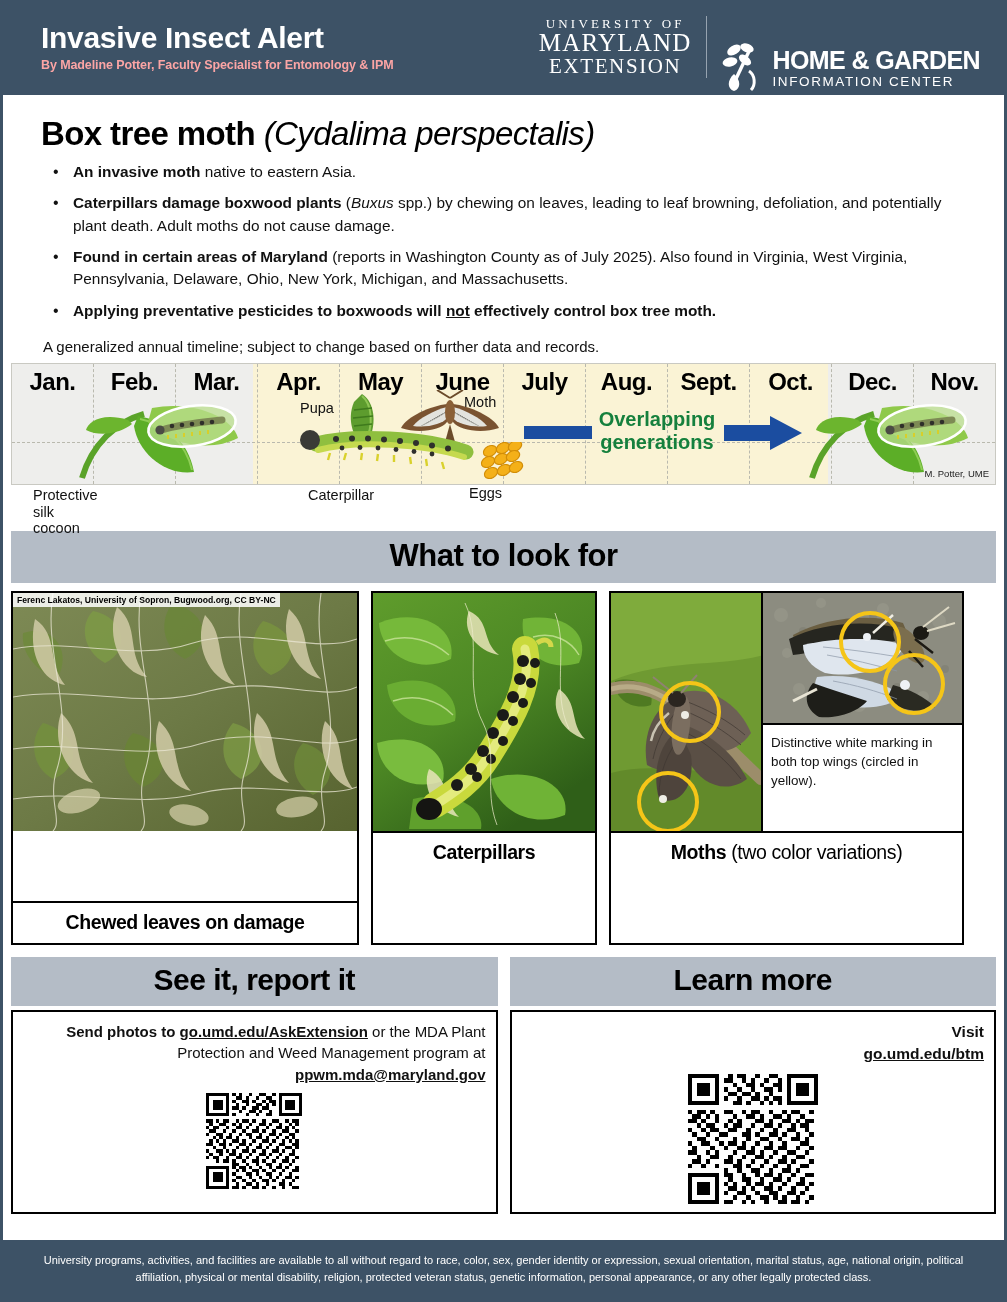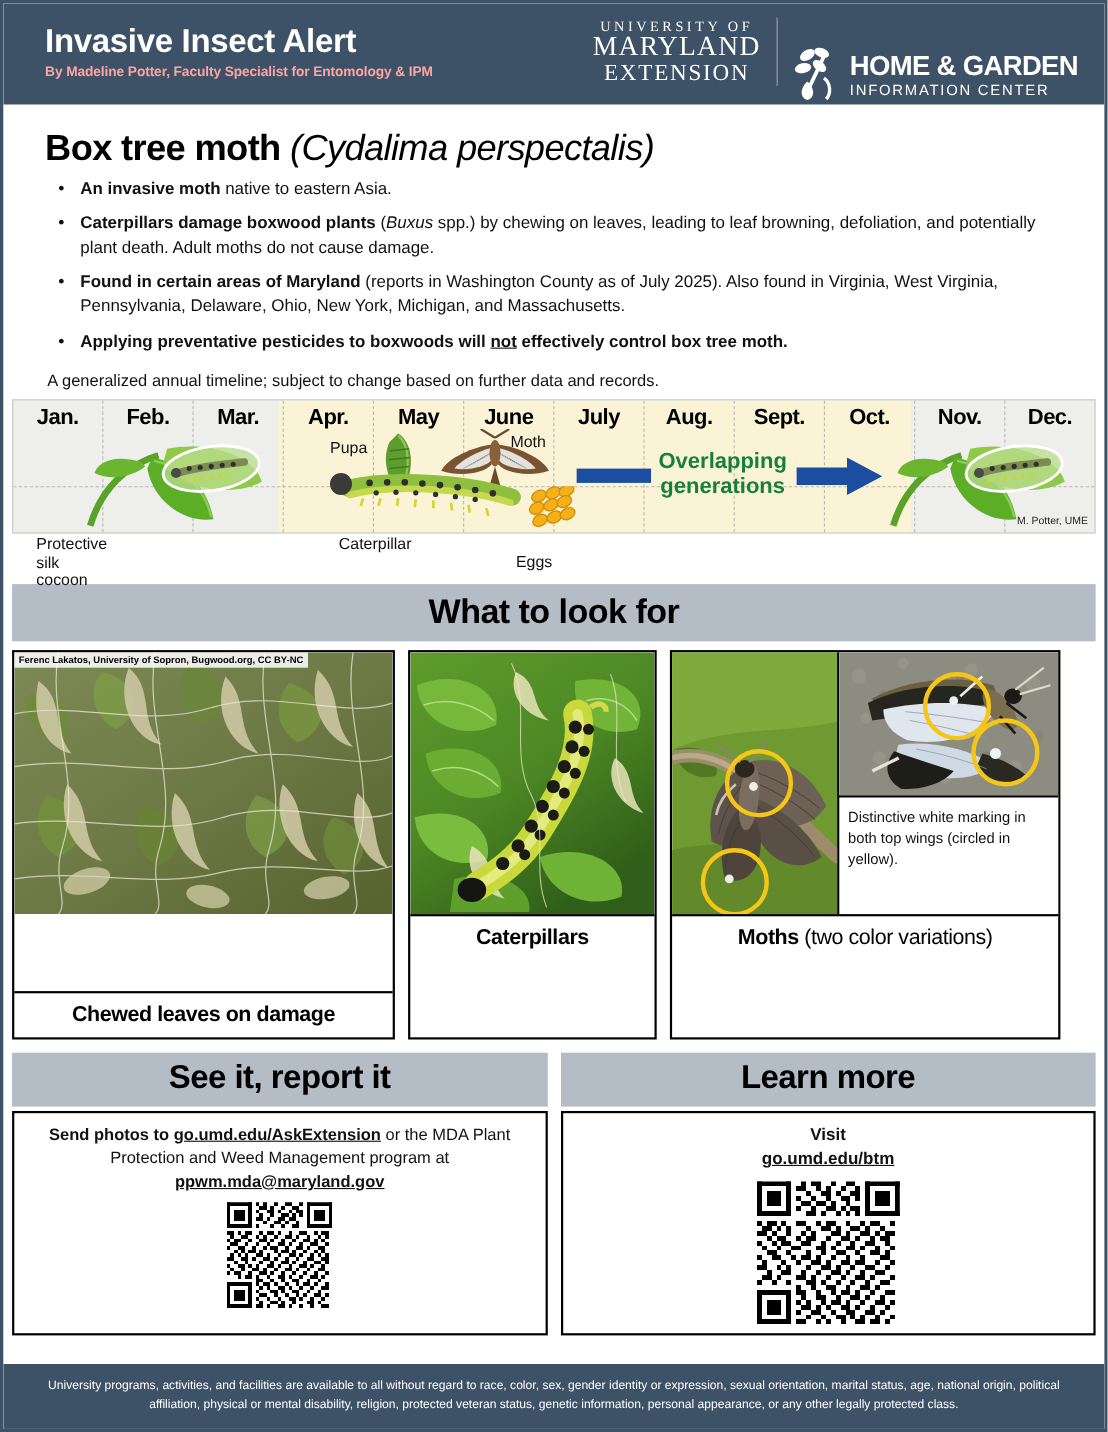--- a/index.html
+++ b/index.html
@@ -129,21 +129,21 @@
     flex: 1;
     border-right: 1px dashed #b9b9ae;
     box-sizing: border-box;
     position: relative;
   }
   .tl-col:last-child { border-right: none; }
   .tl-label {
     position: relative;
     z-index: 5;
     text-align: center;
-    font-size: 20px;
+    font-size: 24px;
     font-weight: bold;
     padding-top: 4px;
     color: #000;
     letter-spacing: -0.5px;
   }
   .tl-midline {
     position: absolute;
     left: 0; right: 0;
     top: 78px;
     border-top: 1px dashed #b9b9ae;
@@ -268,21 +268,21 @@
     letter-spacing: -0.5px;
     padding: 6px 0 9px 0;
     color: #000;
   }
   .bp-body {
     border: 2px solid #000;
     border-top: none;
     margin-top: 4px;
     border-top: 2px solid #000;
     background: #fff;
-    text-align: center;
+    text-align: right;
     padding: 9px 10px 8px 10px;
     box-sizing: border-box;
     flex: 1;
   }
   .bp-text { font-size: 15px; line-height: 1.42; color: #111; }
   .bp-text2 { font-size: 15.5px; line-height: 1.45; color: #111; font-weight: bold; }
   .qr { margin: 8px auto 0 auto; display: block; }
 
   
   .footer {
@@ -388,24 +388,24 @@
       <div class="tl-col">
           <div class="tl-label">Aug.</div>
         </div>
       <div class="tl-col">
           <div class="tl-label">Sept.</div>
         </div>
       <div class="tl-col">
           <div class="tl-label">Oct.</div>
         </div>
       <div class="tl-col">
+          <div class="tl-label">Dec.</div>
+        </div>
+      <div class="tl-col">
           <div class="tl-label">Nov.</div>
-        </div>
-      <div class="tl-col">
-          <div class="tl-label">Dec.</div>
         </div>
     </div>
 
     <div class="tl-midline"></div>
 
     <div class="tl-art" style="left:60px; top:22px;">
       <svg width="175" height="100" viewBox="0 0 175 100">
         <path d="M10 92 C20 58 44 36 72 28" stroke="#5aa329" stroke-width="6" fill="none"></path>
         <path d="M56 34 C30 26 16 36 14 44 C30 52 50 46 60 38 Z" fill="#6cb52e"></path>
         <path d="M66 30 C92 34 116 54 122 86 C92 90 66 66 62 40 Z" fill="#5cae27"></path>
@@ -529,21 +529,21 @@
 
     <div class="credit">M. Potter, UME</div>
   </div>
 
   <div class="tl-below">
     <span style="left:22px; top:2px;">
       <span>Protective</span><br>
       <span>silk cocoon</span>
     </span>
     <span style="left:297px; top:2px;">Caterpillar</span>
-    <span style="left:458px; top:18px;">Eggs</span>
+    <span style="left:458px; top:0;">Eggs</span>
   </div>
 
   <div style="margin:4px 8px 0 8px;">
     <div class="banner">What to look for</div>
 
     <div class="photo-row" style="margin-left:0; margin-right:0;">
 
       <div class="photo-card card-a">
         <div class="ph" style="height:308px;">
           <svg width="344" height="238" viewBox="0 0 344 238" preserveAspectRatio="none">

